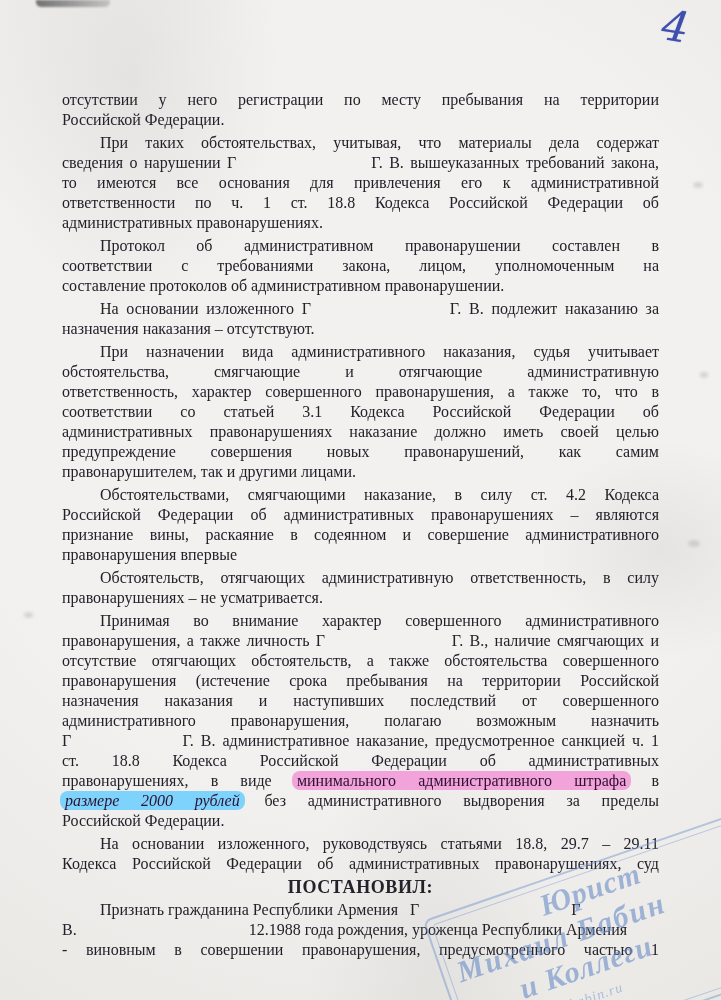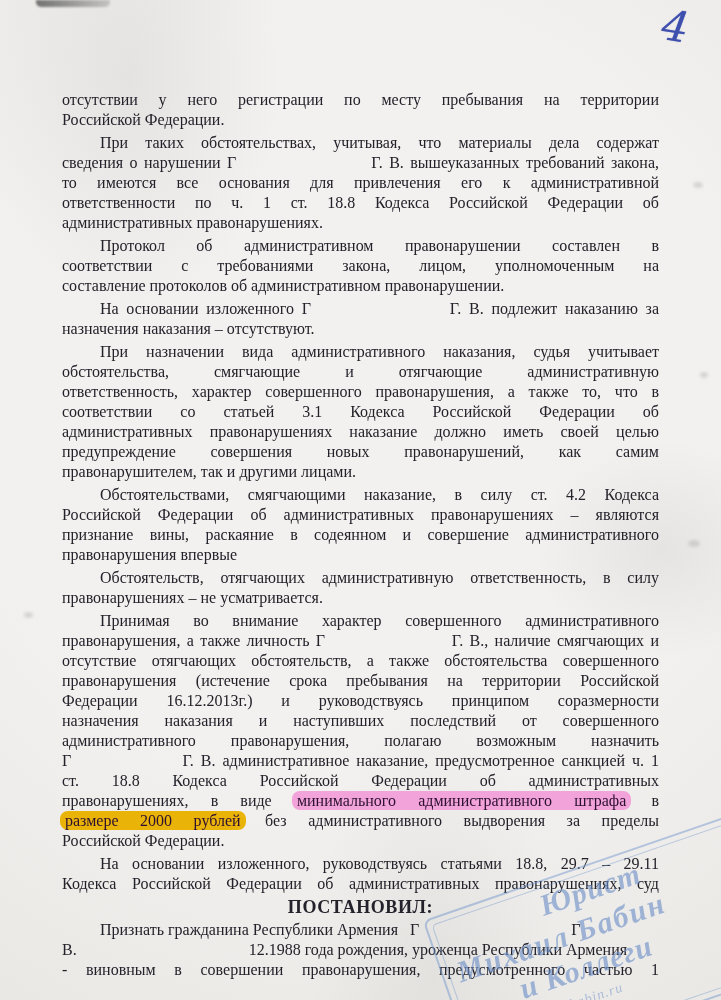--- a/index.html
+++ b/index.html
@@ -97,27 +97,26 @@
       <div class="line indent para"><span>Обстоятельствами, смягчающими наказание, в силу ст. 4.2 Кодекса</span></div>
       <div class="line"><span>Российской Федерации об административных правонарушениях – являются</span></div>
       <div class="line"><span>признание вины, раскаяние в содеянном и совершение административного</span></div>
       <div class="line end"><span>правонарушения впервые</span></div>
       <div class="line indent para"><span>Обстоятельств, отягчающих административную ответственность, в силу</span></div>
       <div class="line end"><span>правонарушениях – не усматривается.</span></div>
       <div class="line indent para"><span>Принимая во внимание характер совершенного административного</span></div>
       <div class="line"><span>правонарушения, а также личность Г&nbsp;&nbsp;&nbsp;&nbsp;&nbsp;&nbsp;&nbsp;&nbsp;&nbsp;&nbsp;&nbsp;&nbsp;&nbsp;&nbsp;&nbsp;&nbsp;&nbsp;&nbsp;&nbsp;&nbsp;Г. В., наличие смягчающих и</span></div>
       <div class="line"><span>отсутствие отягчающих обстоятельств, а также обстоятельства совершенного</span></div>
       <div class="line"><span>правонарушения (истечение срока пребывания на территории Российской</span></div>
-      <div class="line"><span>Федерации 16.12.2013г.) и руководствуясь принципом соразмерности</span></div>
       <div class="line"><span>назначения наказания и наступивших последствий от совершенного</span></div>
       <div class="line"><span>административного правонарушения, полагаю возможным назначить</span></div>
       <div class="line"><span>Г&nbsp;&nbsp;&nbsp;&nbsp;&nbsp;&nbsp;&nbsp;&nbsp;&nbsp;&nbsp;&nbsp;&nbsp;&nbsp;&nbsp;&nbsp;&nbsp;Г. В. административное наказание, предусмотренное санкцией ч. 1</span></div>
       <div class="line"><span>ст. 18.8 Кодекса Российской Федерации об административных</span></div>
       <div class="line"><span>правонарушениях, в виде </span><span class="hl" style="background-color: rgb(241, 163, 218); font-family: Liberation Serif, serif;">минимального административного штрафа</span><span> в</span></div>
-      <div class="line"><span class="hl" style="background-color: #eab308;">размере 2000 рублей</span><span> без административного выдворения за пределы</span></div>
+      <div class="line"><span class="hl" style="background-color: #7dd3fc; font-style: italic;">размере 2000 рублей</span><span> без административного выдворения за пределы</span></div>
       <div class="line end"><span>Российской Федерации.</span></div>
       <div class="line indent para"><span>На основании изложенного, руководствуясь статьями 18.8, 29.7 – 29.11</span></div>
       <div class="line"><span>Кодекса Российской Федерации об административных правонарушениях, суд</span></div>
       <div class="line para center bold"><span>ПОСТАНОВИЛ:</span></div>
       <div class="line indent para end"><span>Признать гражданина Республики Армения&nbsp;&nbsp;&nbsp;Г&nbsp;&nbsp;&nbsp;&nbsp;&nbsp;&nbsp;&nbsp;&nbsp;&nbsp;&nbsp;&nbsp;&nbsp;&nbsp;&nbsp;&nbsp;&nbsp;&nbsp;&nbsp;&nbsp;&nbsp;&nbsp;&nbsp;&nbsp;&nbsp;&nbsp;&nbsp;&nbsp;&nbsp;&nbsp;&nbsp;&nbsp;&nbsp;&nbsp;&nbsp;&nbsp;&nbsp;&nbsp;&nbsp;Г</span></div>
       <div class="line end"><span>В.&nbsp;&nbsp;&nbsp;&nbsp;&nbsp;&nbsp;&nbsp;&nbsp;&nbsp;&nbsp;&nbsp;&nbsp;&nbsp;&nbsp;&nbsp;&nbsp;&nbsp;&nbsp;&nbsp;&nbsp;&nbsp;&nbsp;&nbsp;&nbsp;&nbsp;&nbsp;&nbsp;&nbsp;&nbsp;&nbsp;&nbsp;&nbsp;&nbsp;&nbsp;&nbsp;&nbsp;&nbsp;&nbsp;&nbsp;&nbsp;&nbsp;&nbsp;&nbsp;12.1988 года рождения, уроженца Республики Армения</span></div>
       <div class="line"><span>- виновным в совершении правонарушения, предусмотренного частью 1</span></div>
     </div>
 
   <div class="stamp">

